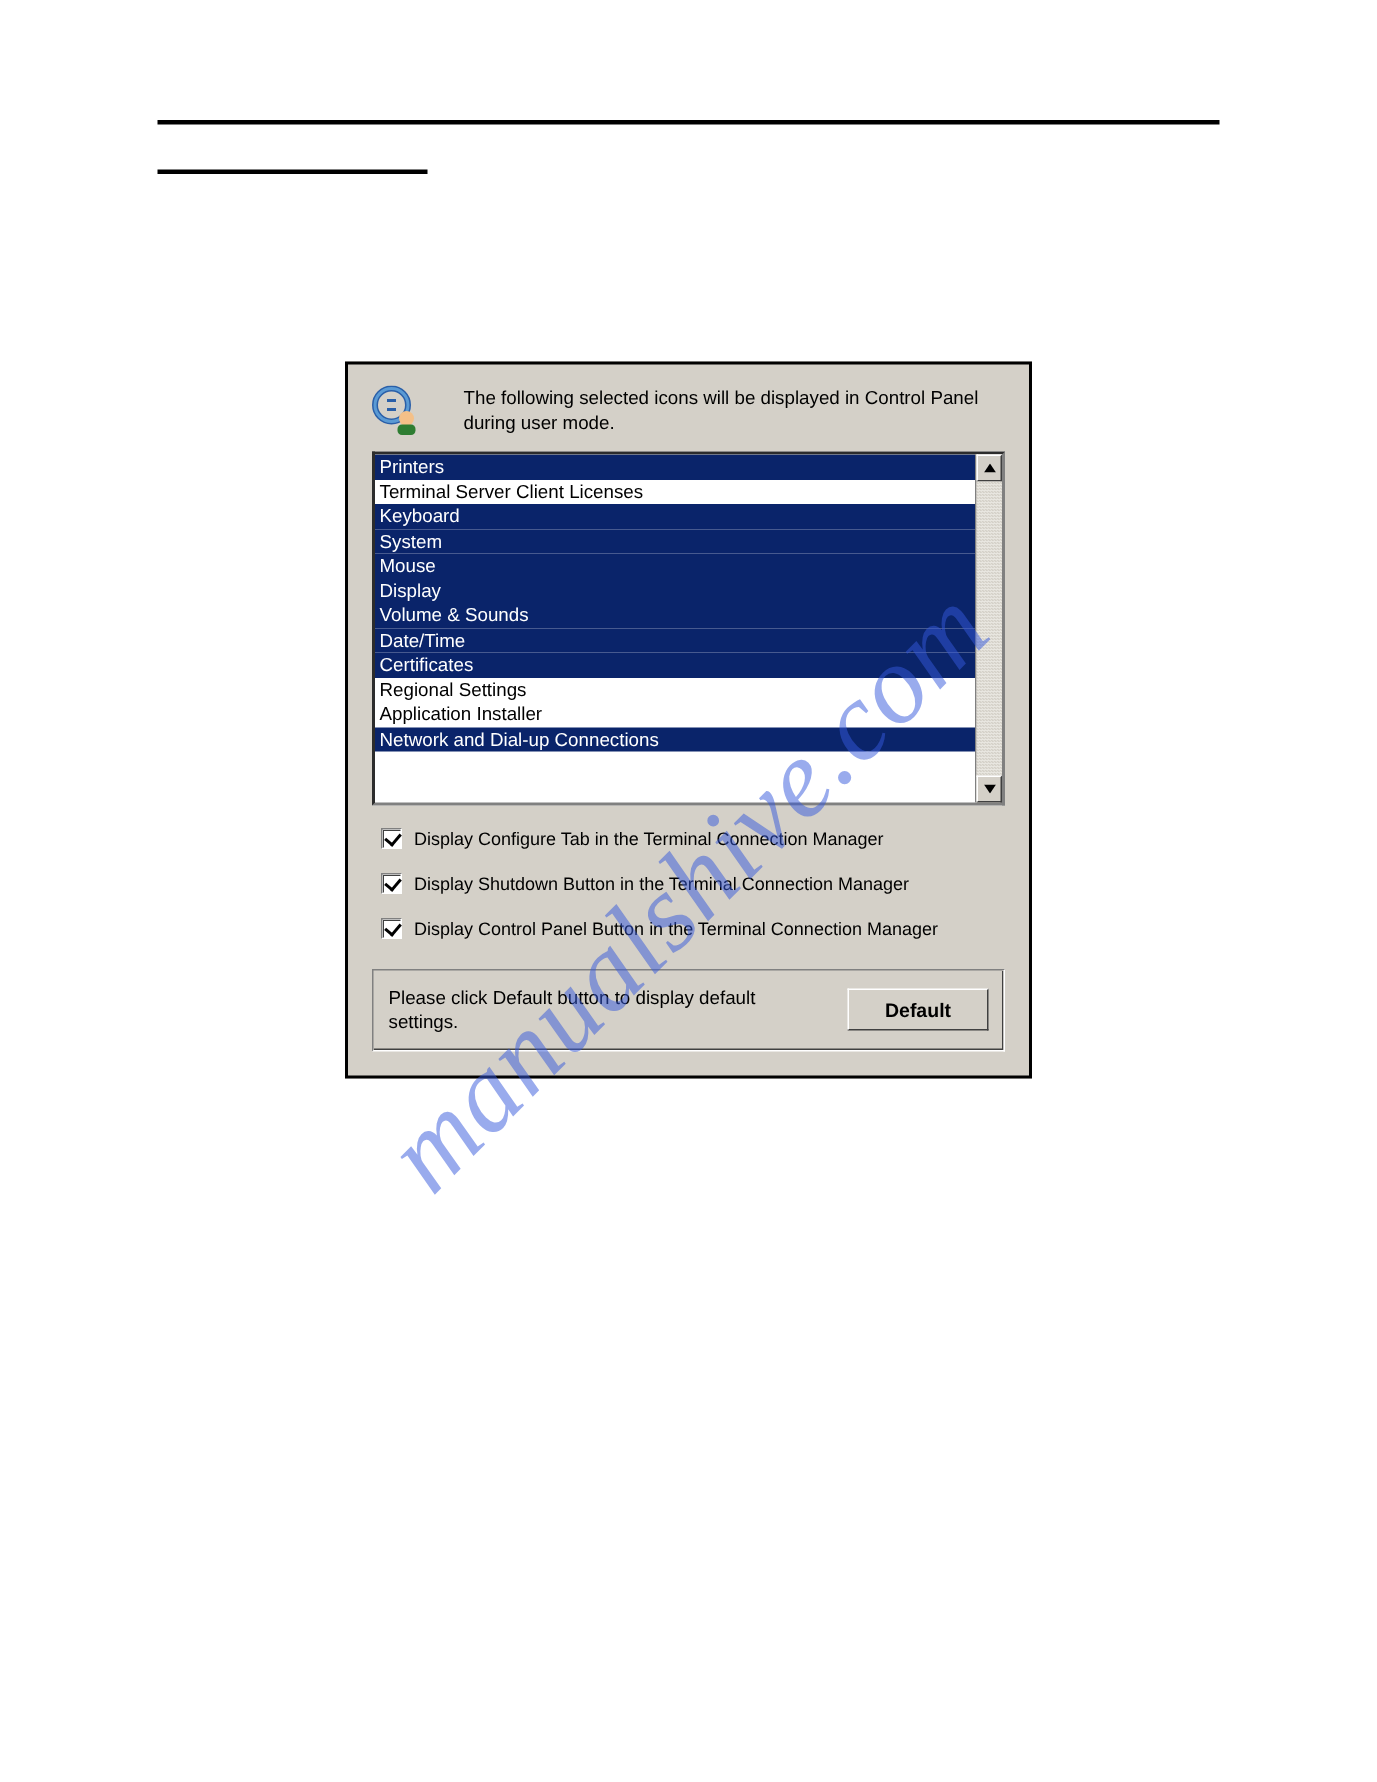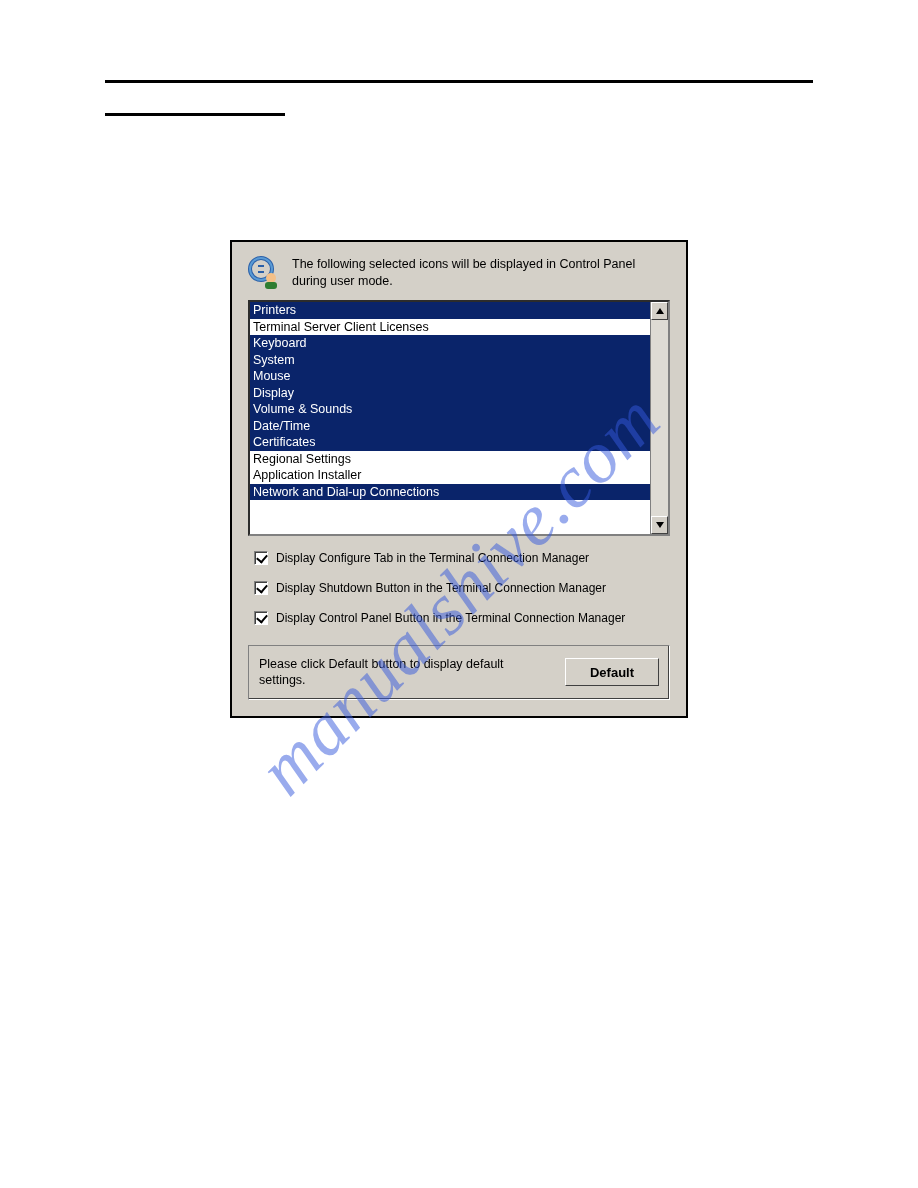--- a/index.html
+++ b/index.html
@@ -68,21 +68,21 @@
     align-items: center;
     justify-content: center;
     margin-left: 2px;
   }
   .body {
     padding: 14px 16px 16px 16px;
   }
   .intro {
     display: flex;
     align-items: flex-start;
-    gap: 10px;
+    gap: 27px;
     margin-bottom: 10px;
   }
   .intro svg { flex: 0 0 auto; }
   .intro-text { font-size: 12.5px; line-height: 1.35; max-width: 355px; }
   .listbox-wrap {
     display: flex;
     border: 2px inset #808080;
     background: #fff;
     height: 236px;
   }

